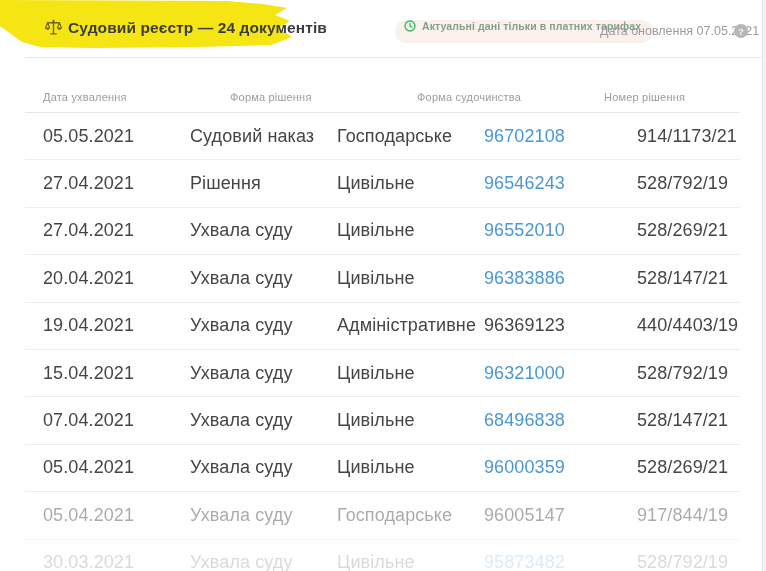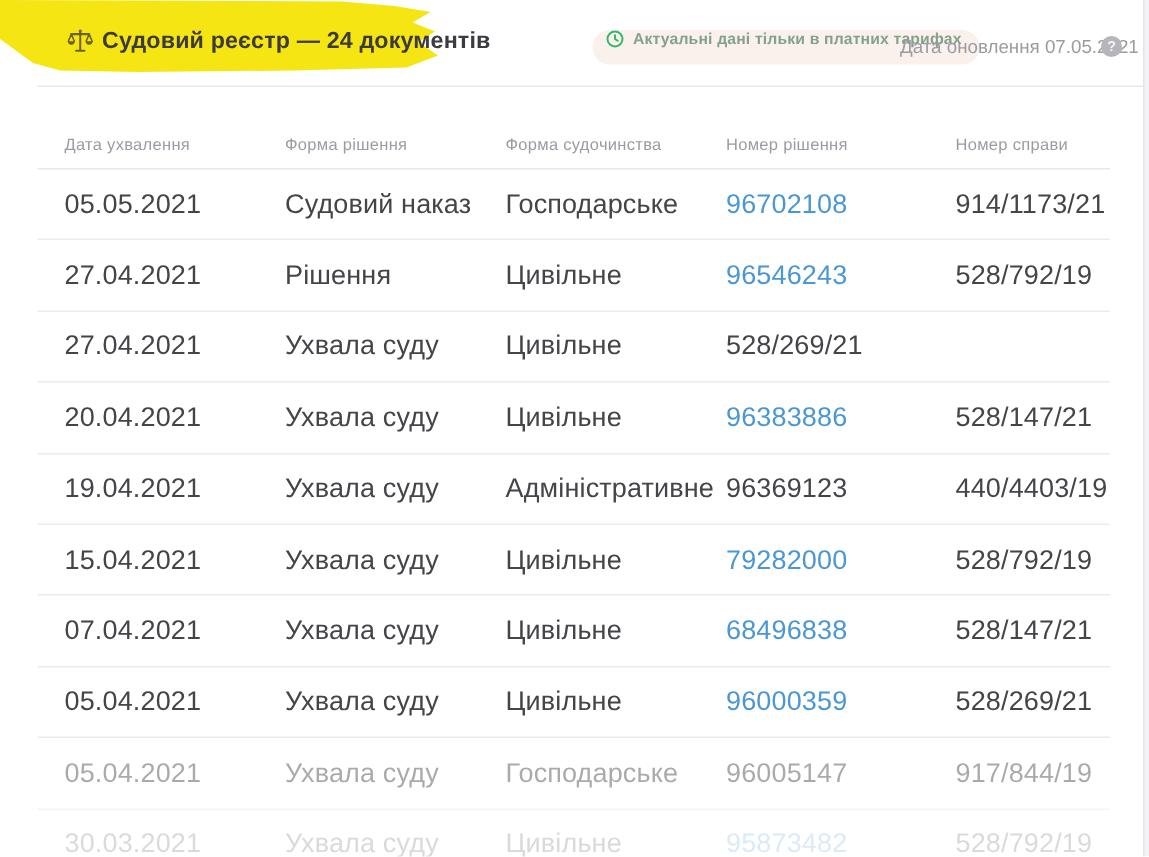--- a/index.html
+++ b/index.html
@@ -25,21 +25,21 @@
           background:#b6b6ba; color:#f4f4f4; font-size:9.5px; font-weight:700;
           display:flex; align-items:center; justify-content:center; cursor:pointer; }
 
   
   .scroll-strip { position:absolute; top:0; right:0; width:4px; height:571px;
                   background:#f3f3f7; border-left:1px solid #e2e2e9; z-index:3; }
 
   
   .table { position:absolute; top:57px; left:25px; width:715px; }
   .grid { display:grid; grid-template-columns:147px 147px 147px 153px 1fr; padding-left:18px; }
-  .thead { height:56px; align-items:end; padding-bottom:9px; border-bottom:1px solid #e7e7ec; }
+  .thead { height:56px; align-items:end; padding-bottom:9px; border-bottom:1px solid #e7e7ec;gap:40px; }
   .th { font-size:11px; color:#9b9ba3; letter-spacing:.2px; }
   .tr { height:47.4px; align-items:center; border-bottom:1px solid #ebebf0; }
   .td { font-size:18px; color:#454549; letter-spacing:.1px; }
   .td-link { color:#4a97d4; cursor:pointer; }
   .fade1 { opacity:.45; }
   .fade2 { opacity:.2; }
 </style>
 </head>
 <body>
 
@@ -98,41 +98,42 @@
       <span class="td c-date">27.04.2021</span>
       <span class="td c-form">Рішення</span>
       <span class="td c-type">Цивільне</span>
       <span class="td c-decision td-link">96546243</span>
       <span class="td c-case">528/792/19</span>
     </div>
         <div class="grid tr">
       <span class="td c-date">27.04.2021</span>
       <span class="td c-form">Ухвала суду</span>
       <span class="td c-type">Цивільне</span>
+      <span class="td c-decision td-link">96552010</span>
       <span class="td c-case">528/269/21</span>
     </div>
         <div class="grid tr">
       <span class="td c-date">20.04.2021</span>
       <span class="td c-form">Ухвала суду</span>
       <span class="td c-type">Цивільне</span>
       <span class="td c-decision td-link">96383886</span>
       <span class="td c-case">528/147/21</span>
     </div>
         <div class="grid tr">
       <span class="td c-date">19.04.2021</span>
       <span class="td c-form">Ухвала суду</span>
       <span class="td c-type">Адміністративне</span>
       <span class="td c-decision">96369123</span>
       <span class="td c-case">440/4403/19</span>
     </div>
         <div class="grid tr">
       <span class="td c-date">15.04.2021</span>
       <span class="td c-form">Ухвала суду</span>
       <span class="td c-type">Цивільне</span>
-      <span class="td c-decision td-link">79282000</span>
+      <span class="td c-decision td-link">96321000</span>
       <span class="td c-case">528/792/19</span>
     </div>
         <div class="grid tr">
       <span class="td c-date">07.04.2021</span>
       <span class="td c-form">Ухвала суду</span>
       <span class="td c-type">Цивільне</span>
       <span class="td c-decision td-link">68496838</span>
       <span class="td c-case">528/147/21</span>
     </div>
         <div class="grid tr">

